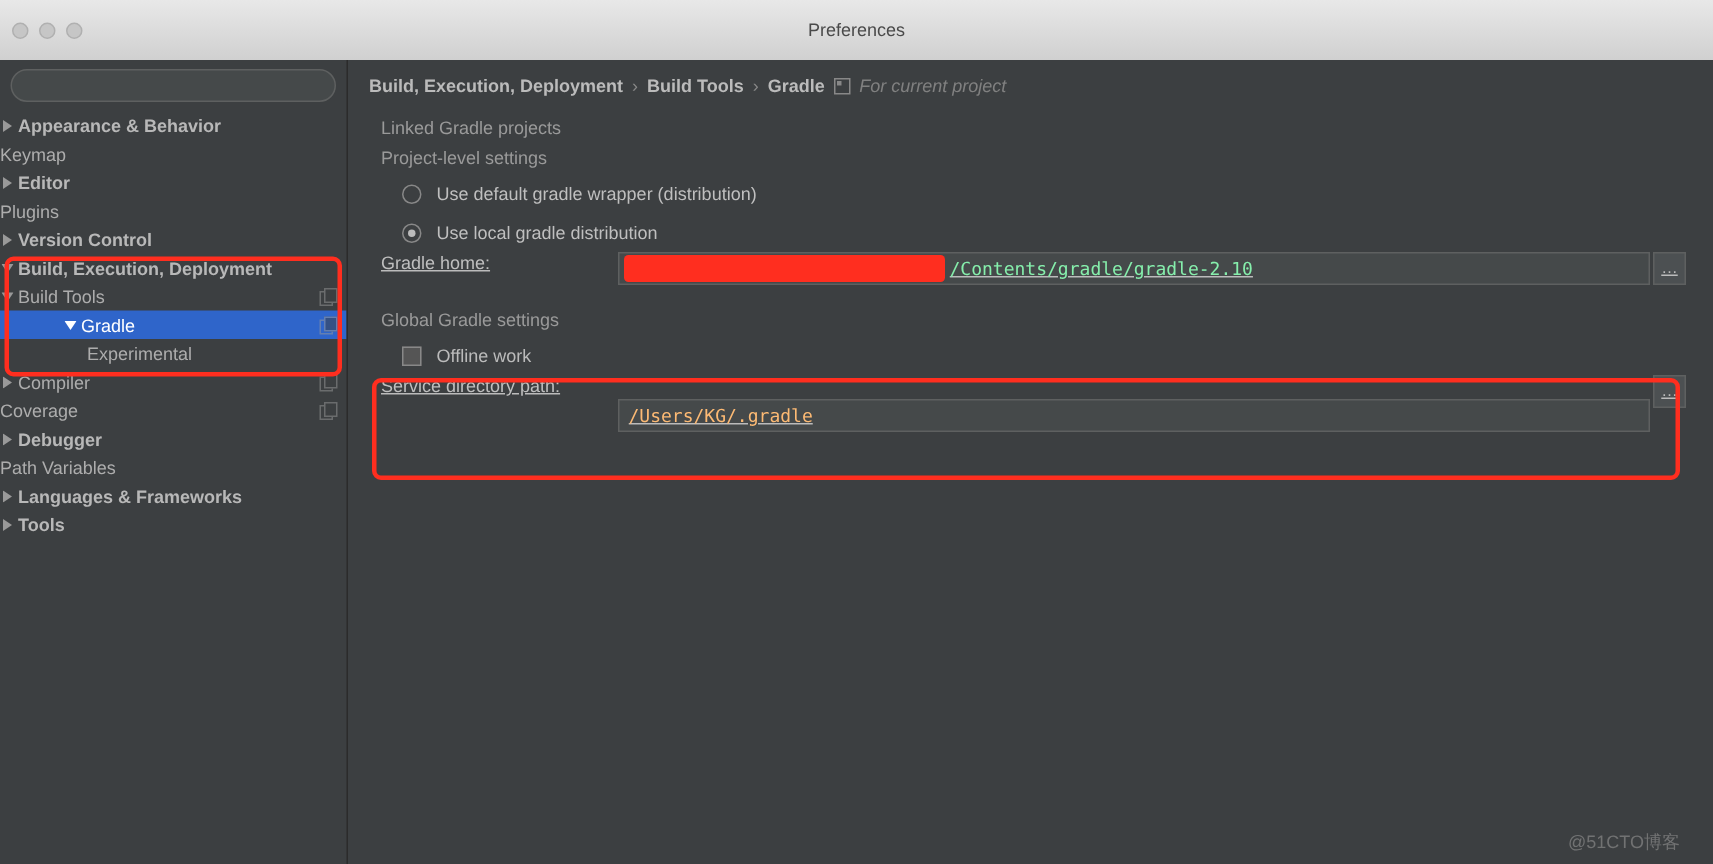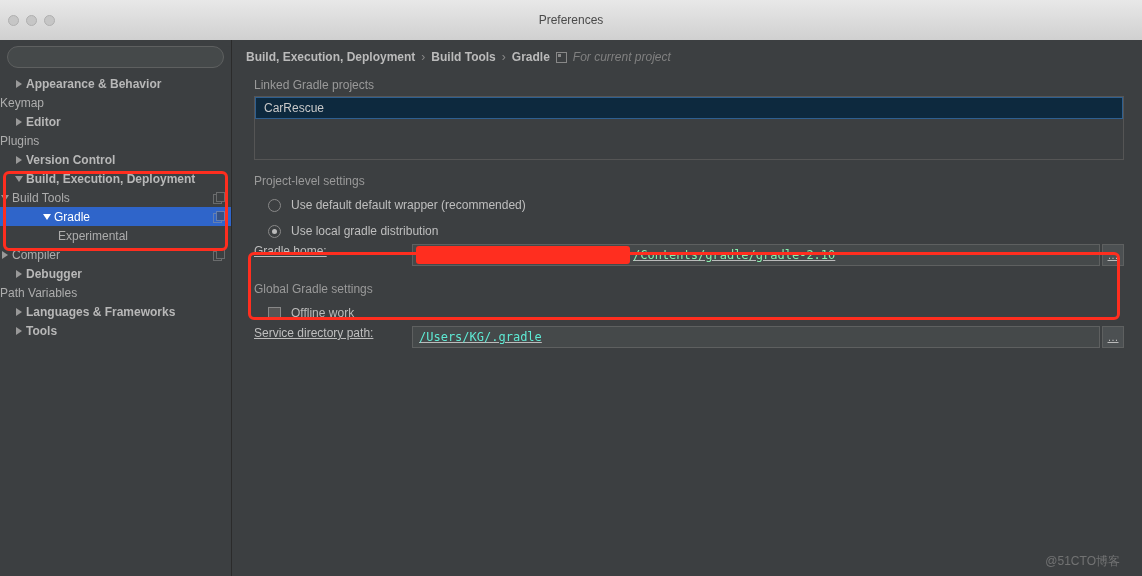--- a/index.html
+++ b/index.html
@@ -20,21 +20,21 @@
 .mag::before { content:''; position:absolute; width:8px; height:8px; border:1.5px solid #888; border-radius:50%; }
 .mag::after { content:''; position:absolute; width:4px; height:1.5px; background:#888; transform:rotate(45deg); left:8px; top:9px; }
 .search { padding-left: 24px; }
 
 .tree { flex:1; overflow:auto; }
 .tree-row { height: 19px; display: flex; align-items: center; padding-right: 6px; cursor: default; color: #adadad; white-space: nowrap; position: relative; }
 .tree-row.bold { font-weight: 600; color: #b8b8b8; }
 .tree-row.sel { background: #2f65ca; color: #fff; }
 .arrow { width: 10px; display:inline-flex; justify-content:center; margin-right:2px; }
 .arrow svg { width:8px; height:8px; }
-.pad1 { padding-left: 14px; }
+.pad1 { }
 .pad2 { }
 .pad3 { padding-left: 42px; }
 .pad4 { padding-left: 58px; }
 .copy-ic { position:absolute; right:6px; width:12px; height:12px; opacity:.5; }
 .copy-ic::before { content:''; position:absolute; width:7px; height:8px; border:1px solid #999; left:0; top:2px; }
 .copy-ic::after { content:''; position:absolute; width:7px; height:8px; border:1px solid #999; left:3px; top:0; background:#3c3f41; }
 
 .main { flex:1; padding: 10px 18px 0 14px; position: relative; overflow: hidden; }
 .crumbs { font-size: 12px; color:#bbb; display:flex; align-items:center; gap:6px; margin-bottom: 14px; }
 .crumbs .bold { font-weight: 600; }
@@ -50,21 +50,21 @@
 
 .radio-row { display:flex; align-items:center; gap:10px; height:26px; padding-left:14px; }
 .radio { width:13px; height:13px; border:1px solid #888; border-radius:50%; display:inline-flex; align-items:center; justify-content:center; }
 .radio.checked::after { content:''; width:5px; height:5px; background:#bbb; border-radius:50%; }
 .radio-lbl { color:#bfbfbf; }
 
 .form-row { display:flex; height:30px; gap:8px;text-decoration:underline; }
 .form-lbl { width:150px; color:#bfbfbf; padding-left:0; }
 .input-wrap { flex:1; display:flex; }
 .txt { flex:1; height:22px; background:#45494a; border:1px solid #5e6060; color:#86efac; padding:0 6px; font-size:12px; outline:none; font-family: Menlo, monospace; }
-.txt.ro { color:#5eead4; }
+.txt.ro { color:#fdba74;margin-top:16px; }
 .browse { width:22px; height:22px; background:#4c5052; border:1px solid #5e6060; color:#bbb; display:flex; align-items:center; justify-content:center; font-size:11px; margin-left:2px; cursor:pointer; }
 
 .chk-row { display:flex; align-items:center; gap:10px; height:26px; padding-left:14px; }
 .chk { width:13px; height:13px; border:1px solid #888; background:#555; }
 
 .redbox { position:absolute; border:3px solid #ff2e1f; border-radius:6px; pointer-events:none; }
 .rb1 { left:3px; top:171px; width:225px; height:80px; }
 .rb2 { left:248px; top:252px; width:872px; height:68px; }
 
 .redact { position:absolute; background:#ff2e1f; border-radius:3px; }
@@ -149,20 +149,24 @@
       <div class="tree-row pad4">
           <span>Experimental</span>
         </div>
       <div class="tree-row pad2">
           <span class="arrow">
             <svg viewBox="0 0 8 8">
               <path d="M1 0 L7 4 L1 8 Z" fill="#999"></path>
             </svg>
           </span>
           <span>Compiler</span>
+          <span class="copy-ic"></span>
+        </div>
+      <div class="tree-row pad2">
+          <span>Coverage</span>
           <span class="copy-ic"></span>
         </div>
       <div class="tree-row bold pad1">
           <span class="arrow">
             <svg viewBox="0 0 8 8">
               <path d="M1 0 L7 4 L1 8 Z" fill="#999"></path>
             </svg>
           </span>
           <span>Debugger</span>
         </div>
@@ -194,29 +198,26 @@
       <span class="sep">›</span>
       <span class="bold">Build Tools</span>
       <span class="sep">›</span>
       <span class="bold">Gradle</span>
       <span class="proj-ic"></span>
       <span class="note">For current project</span>
     </div>
 
     <div class="panel">
       <div class="sect-lbl">Linked Gradle projects</div>
-      <div class="listbox">
-        <div class="item">CarRescue</div>
-      </div>
 
       <div class="sect-lbl">Project-level settings</div>
 
       <div class="radio-row">
         <span class="radio"></span>
-        <span class="radio-lbl">Use default default wrapper (recommended)</span>
+        <span class="radio-lbl">Use default gradle wrapper (distribution)</span>
       </div>
       <div class="radio-row">
         <span class="radio checked"></span>
         <span class="radio-lbl">Use local gradle distribution</span>
       </div>
 
       <div class="form-row">
         <span class="form-lbl">Gradle home:</span>
         <div class="input-wrap" style="position:relative">
           <input class="txt" style="padding-left: 220px;" value="/Contents/gradle/gradle-2.10">

